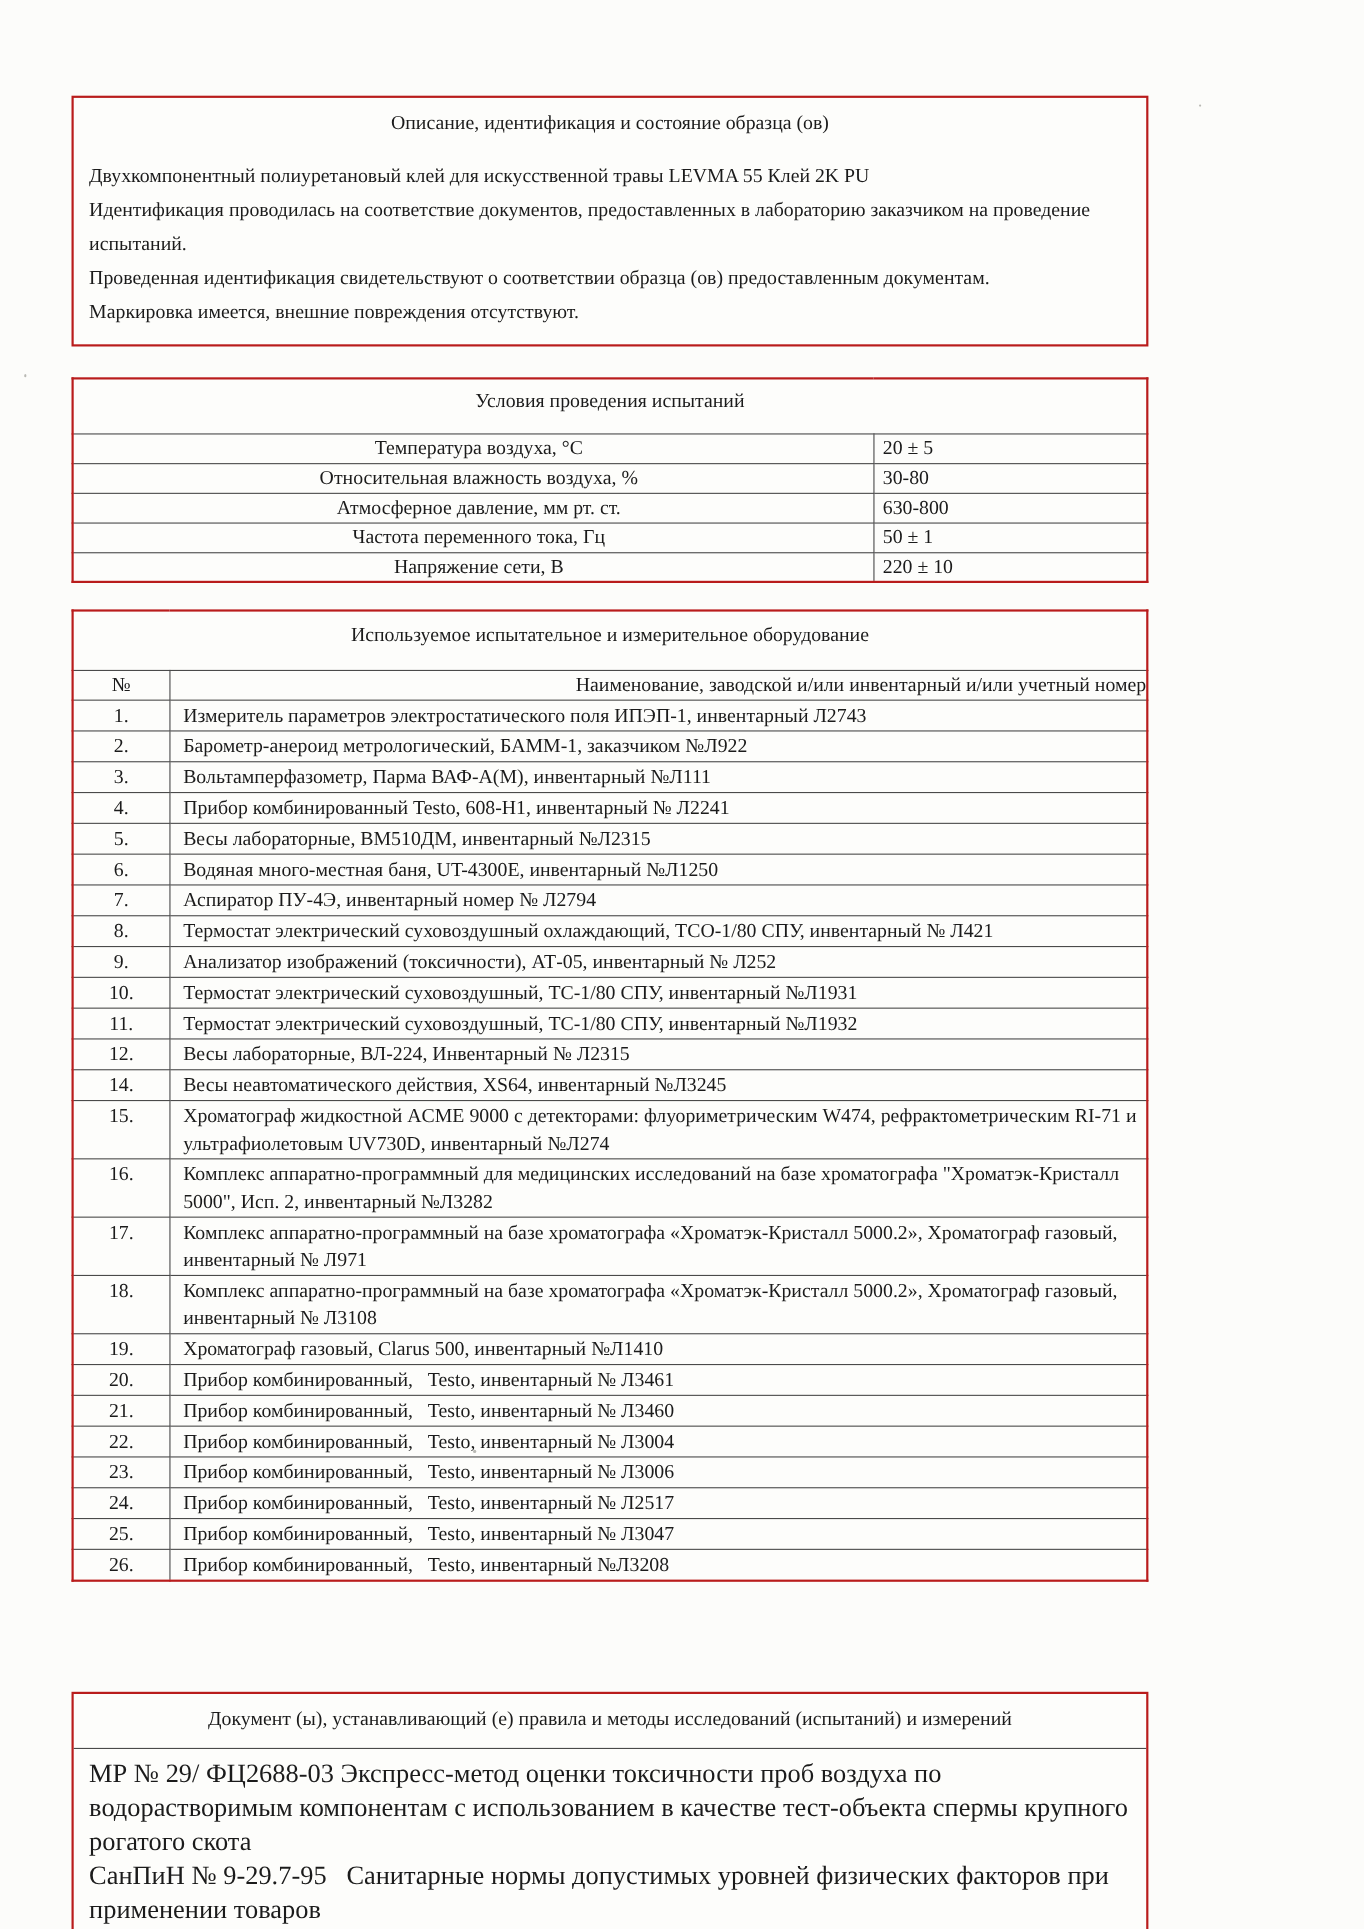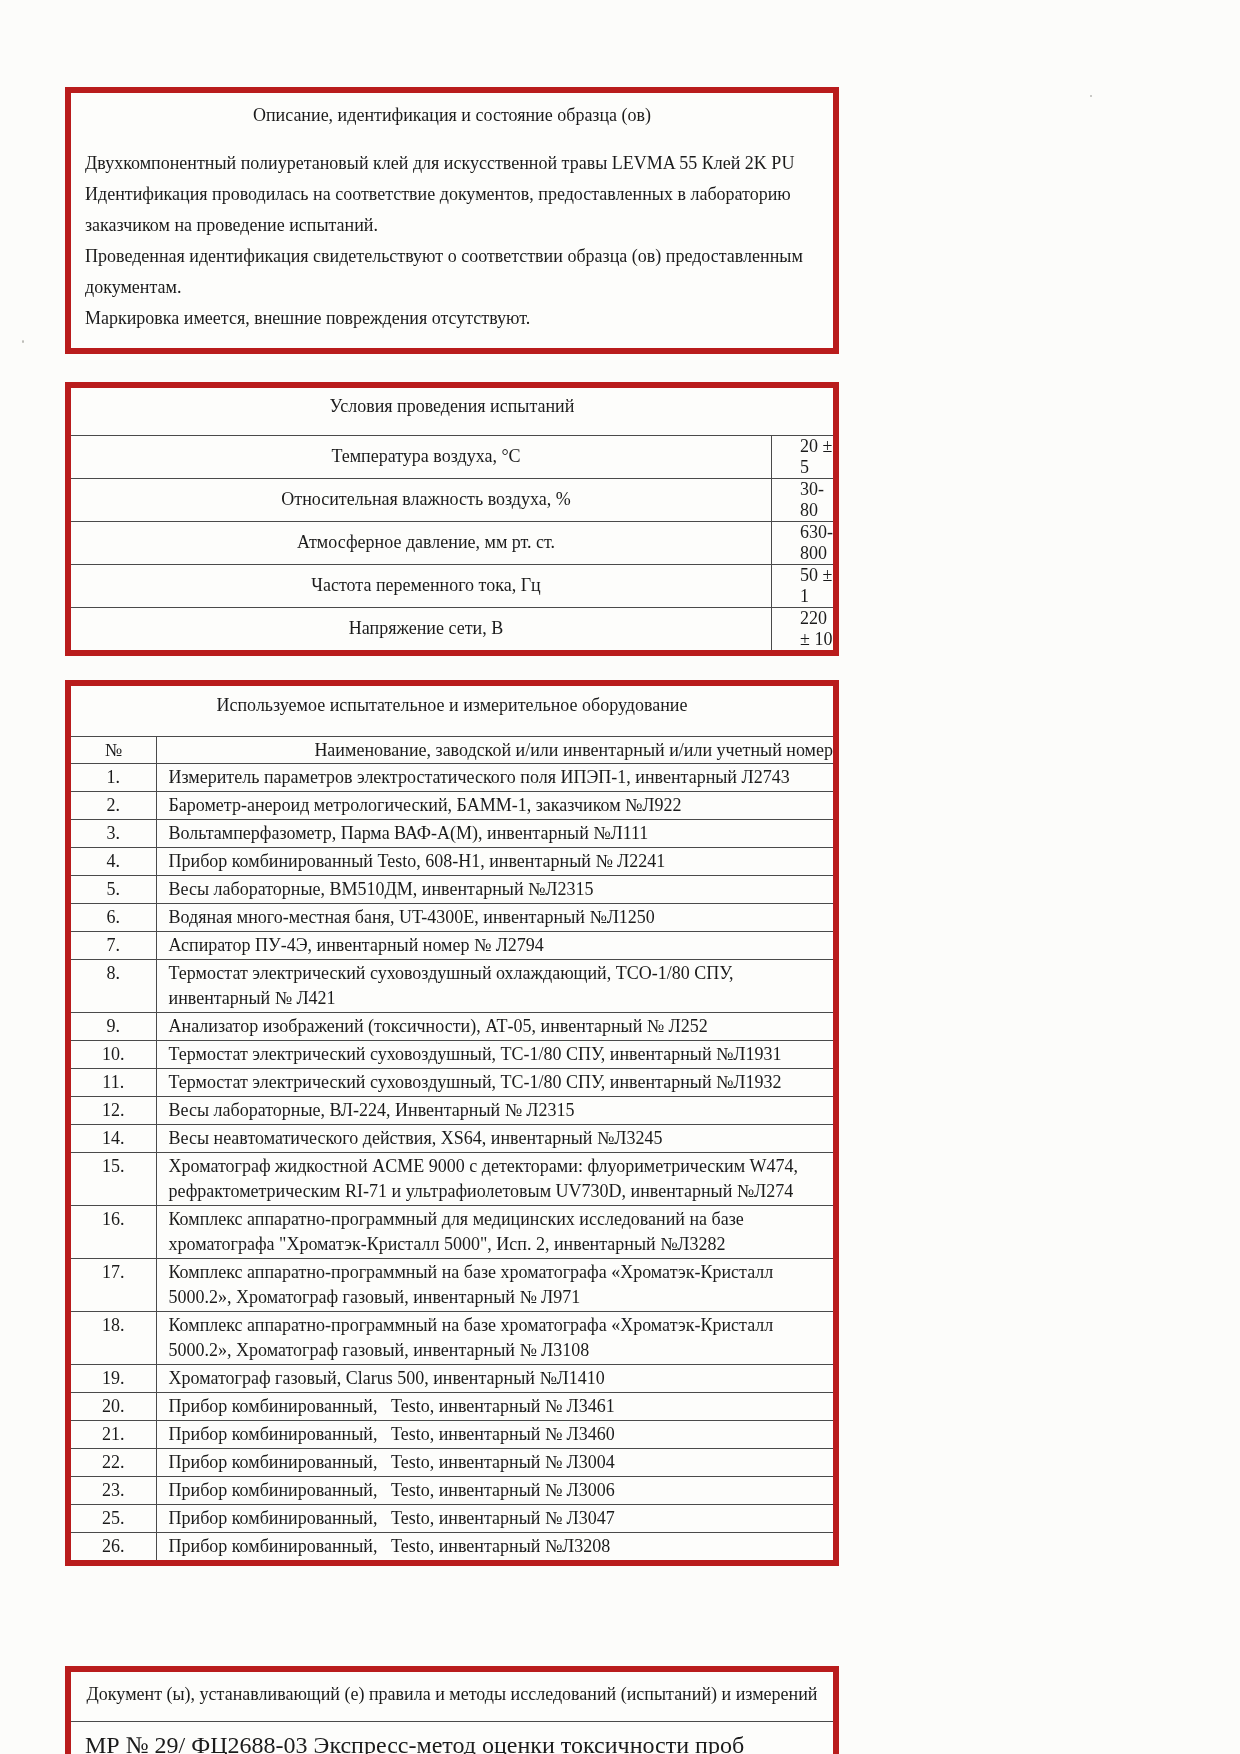--- a/index.html
+++ b/index.html
@@ -11,23 +11,23 @@
   }
   .page {
     position: relative;
     width: 1240px;
     height: 1754px;
     background: #fcfcfa;
     overflow: hidden;
     padding-top: 87px;
   }
   .box {
-    width: 774px;
+    width: 979px;
     margin-left: 65px;
-    border: 6px solid #b91c1c;
+    border: 2px solid #b91c1c;
     background: #fdfdfb;
   }
 
   
   .sample-box { padding: 8px 14px 14px 14px; }
   .sample-title {
     text-align: center;
     font-size: 18px;
     padding-top: 4px;
     margin-bottom: 22px;
@@ -47,21 +47,21 @@
   .table-title {
     text-align: center;
     height: 50px;
     vertical-align: middle;
     padding-bottom: 10px;
   }
 
   
   .cond-table td { height: 27px; }
   .cond-param { width: 728px; padding-left: 10px; text-align: center; }
-  .cond-value { padding-left: 28px; }
+  .cond-value { padding-left: 8px; }
 
   
   .equip-table .table-title { height: 54px; }
   .equip-table th.col-num { width: 88px; text-align: center; height: 27px; }
   .equip-table th.col-name { text-align: right; }
   .equip-table td { font-size: 17.5px; line-height: 25px; padding: 1px 0; }
   .equip-num { text-align: center; vertical-align: top; }
   .equip-name { padding-left: 12px !important; padding-right: 6px !important; white-space: pre-wrap; }
 
   
@@ -267,20 +267,24 @@
   <tr>
     <td class="equip-num">22.</td>
     <td class="equip-name">Прибор комбинированный,   Testo, инвентарный № Л3004</td>
   </tr>
 
   <tr>
     <td class="equip-num">23.</td>
     <td class="equip-name">Прибор комбинированный,   Testo, инвентарный № Л3006</td>
   </tr>
 
+  <tr>
+    <td class="equip-num">24.</td>
+    <td class="equip-name">Прибор комбинированный,   Testo, инвентарный № Л2517</td>
+  </tr>
 
   <tr>
     <td class="equip-num">25.</td>
     <td class="equip-name">Прибор комбинированный,   Testo, инвентарный № Л3047</td>
   </tr>
 
   <tr>
     <td class="equip-num">26.</td>
     <td class="equip-name">Прибор комбинированный,   Testo, инвентарный №Л3208</td>
   </tr>

